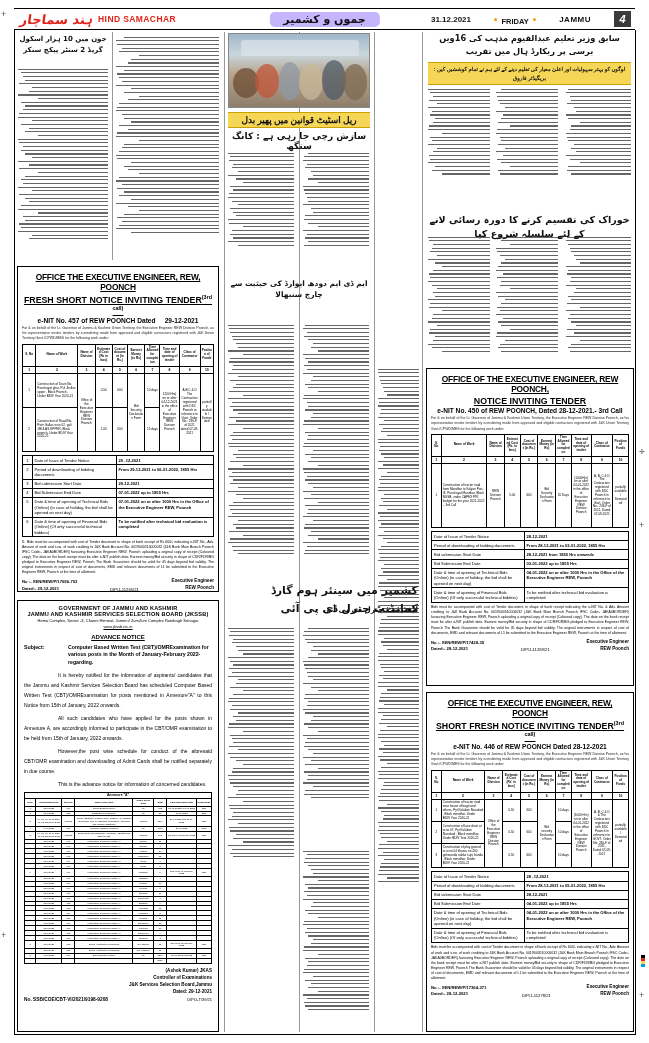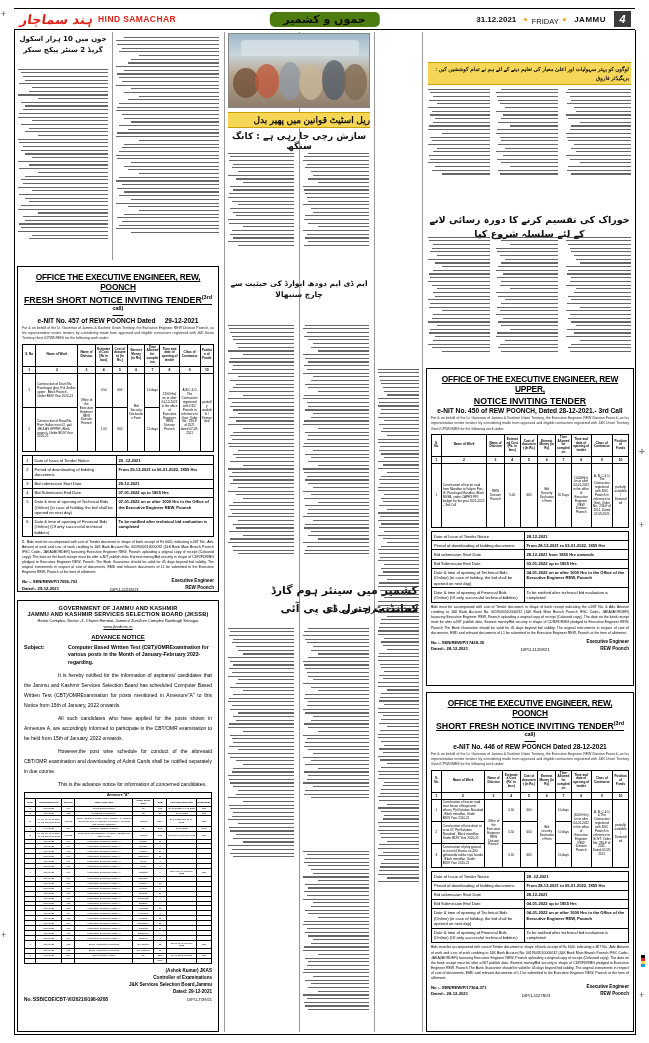--- a/index.html
+++ b/index.html
@@ -28,28 +28,28 @@
     font-family:"DejaVu Sans", sans-serif;
     color:#e2231a; font-weight:bold; font-size:13px;
     transform: skewX(-8deg); margin-left:6px; letter-spacing:-0.5px;
   }
   .mh-logo-en{
     color:#e2231a; font-weight:bold; font-size:8.5px; letter-spacing:0.4px;
     margin-left:5px;
   }
   .mh-center{
     position:absolute; left:50%; transform:translateX(-50%);
-    background:#4d7c0f; border-radius:5px; padding:1px 14px;
+    background:#c4b5fd; border-radius:5px; padding:1px 14px;
     font-family:"DejaVu Sans", sans-serif; font-size:11px; font-weight:bold; color:#111;
   }
   .mh-right{
-    position:absolute; right:4px; display:flex; align-items:center; gap:8px;
+    position:absolute; right:4px; display:flex; align-items:center; gap:23px;
   }
   .mh-date{ font-size:8px; font-weight:bold; }
-  .mh-day{ font-size:7.5px; font-weight:normal; color:#111; }
+  .mh-day{ font-size:7.5px; font-weight:bold; color:#111; }
   .dot{ display:inline-block; width:3px;height:3px;background:#f4a100;border-radius:50%; vertical-align:middle;}
   .mh-city{ font-size:8px; font-weight:bold; letter-spacing:0.5px;}
   .mh-pageno{
     background:#3b3b3b; color:#fff; width:17px;height:16px;
     display:flex;align-items:center;justify-content:center;
     font-size:11px;font-weight:bold; font-style:italic;
   }
 
   
   .crop { position:absolute; color:#555; font-size:9px; }
@@ -65,22 +65,22 @@
   .ul { display:block; background:linear-gradient(to left,#2b2b2b 0 100%); height:1.1px; margin:2.6px 0; opacity:.72;}
   .ul.s1{width:100%} .ul.s2{width:92%} .ul.s3{width:97%} .ul.s4{width:85%}
   .ul.s5{width:99%} .ul.s6{width:78%} .ul.s7{width:94%} .ul.s8{width:88%}
 
   .urdu-head{
     font-family:"DejaVu Sans", sans-serif;
     direction:rtl; text-align:center; font-weight:bold;
     color:#111;
   }
   .banner{
-    background:#f5d657; text-align:right; font-weight:bold;
-    font-family:Liberation Sans, sans-serif; direction:rtl;
+    background:#f5d657; text-align:center; font-weight:bold;
+    font-family:Liberation Serif, serif; direction:rtl;
     border-top:1px solid #caa200; border-bottom:1px solid #caa200;
   }
   .redbar{
     background:#e2231a; color:#fff; text-align:center; font-weight:bold;
     font-family:"DejaVu Sans", sans-serif; direction:rtl;
   }
 
   
   .notice{
     position:absolute; background:#fff; border:1.2px solid #000;
@@ -186,20 +186,21 @@
 
   <div class="vline" style="left:14px; top:30px; height:1005px;"></div>
   <div class="vline" style="left:635px; top:30px; height:1005px;"></div>
   <div class="hline" style="left:14px; top:1034px; width:621px;"></div>
   <div class="vline" style="left:112px; top:32px; height:228px; background:#999;"></div>
   <div class="vline" style="left:224px; top:32px; height:1000px; background:#999;"></div>
   <div class="vline" style="left:299px; top:32px; height:1000px; background:#999;"></div>
   <div class="vline" style="left:374px; top:32px; height:1000px; background:#999;"></div>
   <div class="vline" style="left:422px; top:32px; height:1000px; background:#999;"></div>
 
+  <div class="urdu-head" style="left:428px; top:32px; width:203px; font-size:8.2px; line-height:1.6; position:absolute;">سابق وزیر تعلیم عبدالقیوم مذہب کی 16ویں برسی پر ریکارڈ ہال میں تقریب</div>
   <div class="banner" style="position:absolute; left:428px; top:62px; width:203px; font-size:5.4px; line-height:1.6; padding:2px 2px;">لوگوں کو بہتر سہولیات اور اعلیٰ معیار کی تعلیم دینے کے لئے ہم نے تمام کوششیں کیں : بریگیڈئر فاروق</div>
 
   <div class="urdu-col" style="left:428px; top:86px; width:62px; height:95px; font-size:3px;">
     <span class="ul s1"></span>
       <span class="ul s3"></span>
       <span class="ul s2"></span>
       <span class="ul s5"></span>
       <span class="ul s4"></span>
     <span class="ul s1"></span>
       <span class="ul s7"></span>
@@ -1465,21 +1466,21 @@
       <span class="ul s4"></span>
       <span class="ul s2"></span>
     <span class="ul s7"></span>
       <span class="ul s3"></span>
       <span class="ul s5"></span>
       <span class="ul s6"></span>
       <span class="ul s1"></span>
   </div>
 
   <div class="notice" style="left:426px; top:368px; width:208px; height:318px;">
-    <div class="n-title">OFFICE OF THE EXECUTIVE ENGINEER, REW UPPER,</div>
+    <div class="n-title">OFFICE OF THE EXECUTIVE ENGINEER, REW POONCH,</div>
     <div class="n-title2">NOTICE INVITING TENDER</div>
     <div class="n-sub">e-NIT No. 450 of REW POONCH, Dated 28-12-2021.- 3rd Call</div>
     <div class="n-para">For &amp; on behalf of the Lt. Governor of Jammu &amp; Kashmir Union Territory, the Executive Engineer REW Division Poonch, as his representative invites tenders by e-tendering mode from approved and eligible contractors registered with J&amp;K Union Territory Govt./CPWD/MES for the following work under:</div>
 
     <table class="grid" style="margin-top:2px;">
       <colgroup>
         <col style="width:5%">
           <col style="width:23%">
           <col style="width:9%">
           <col style="width:8%">

